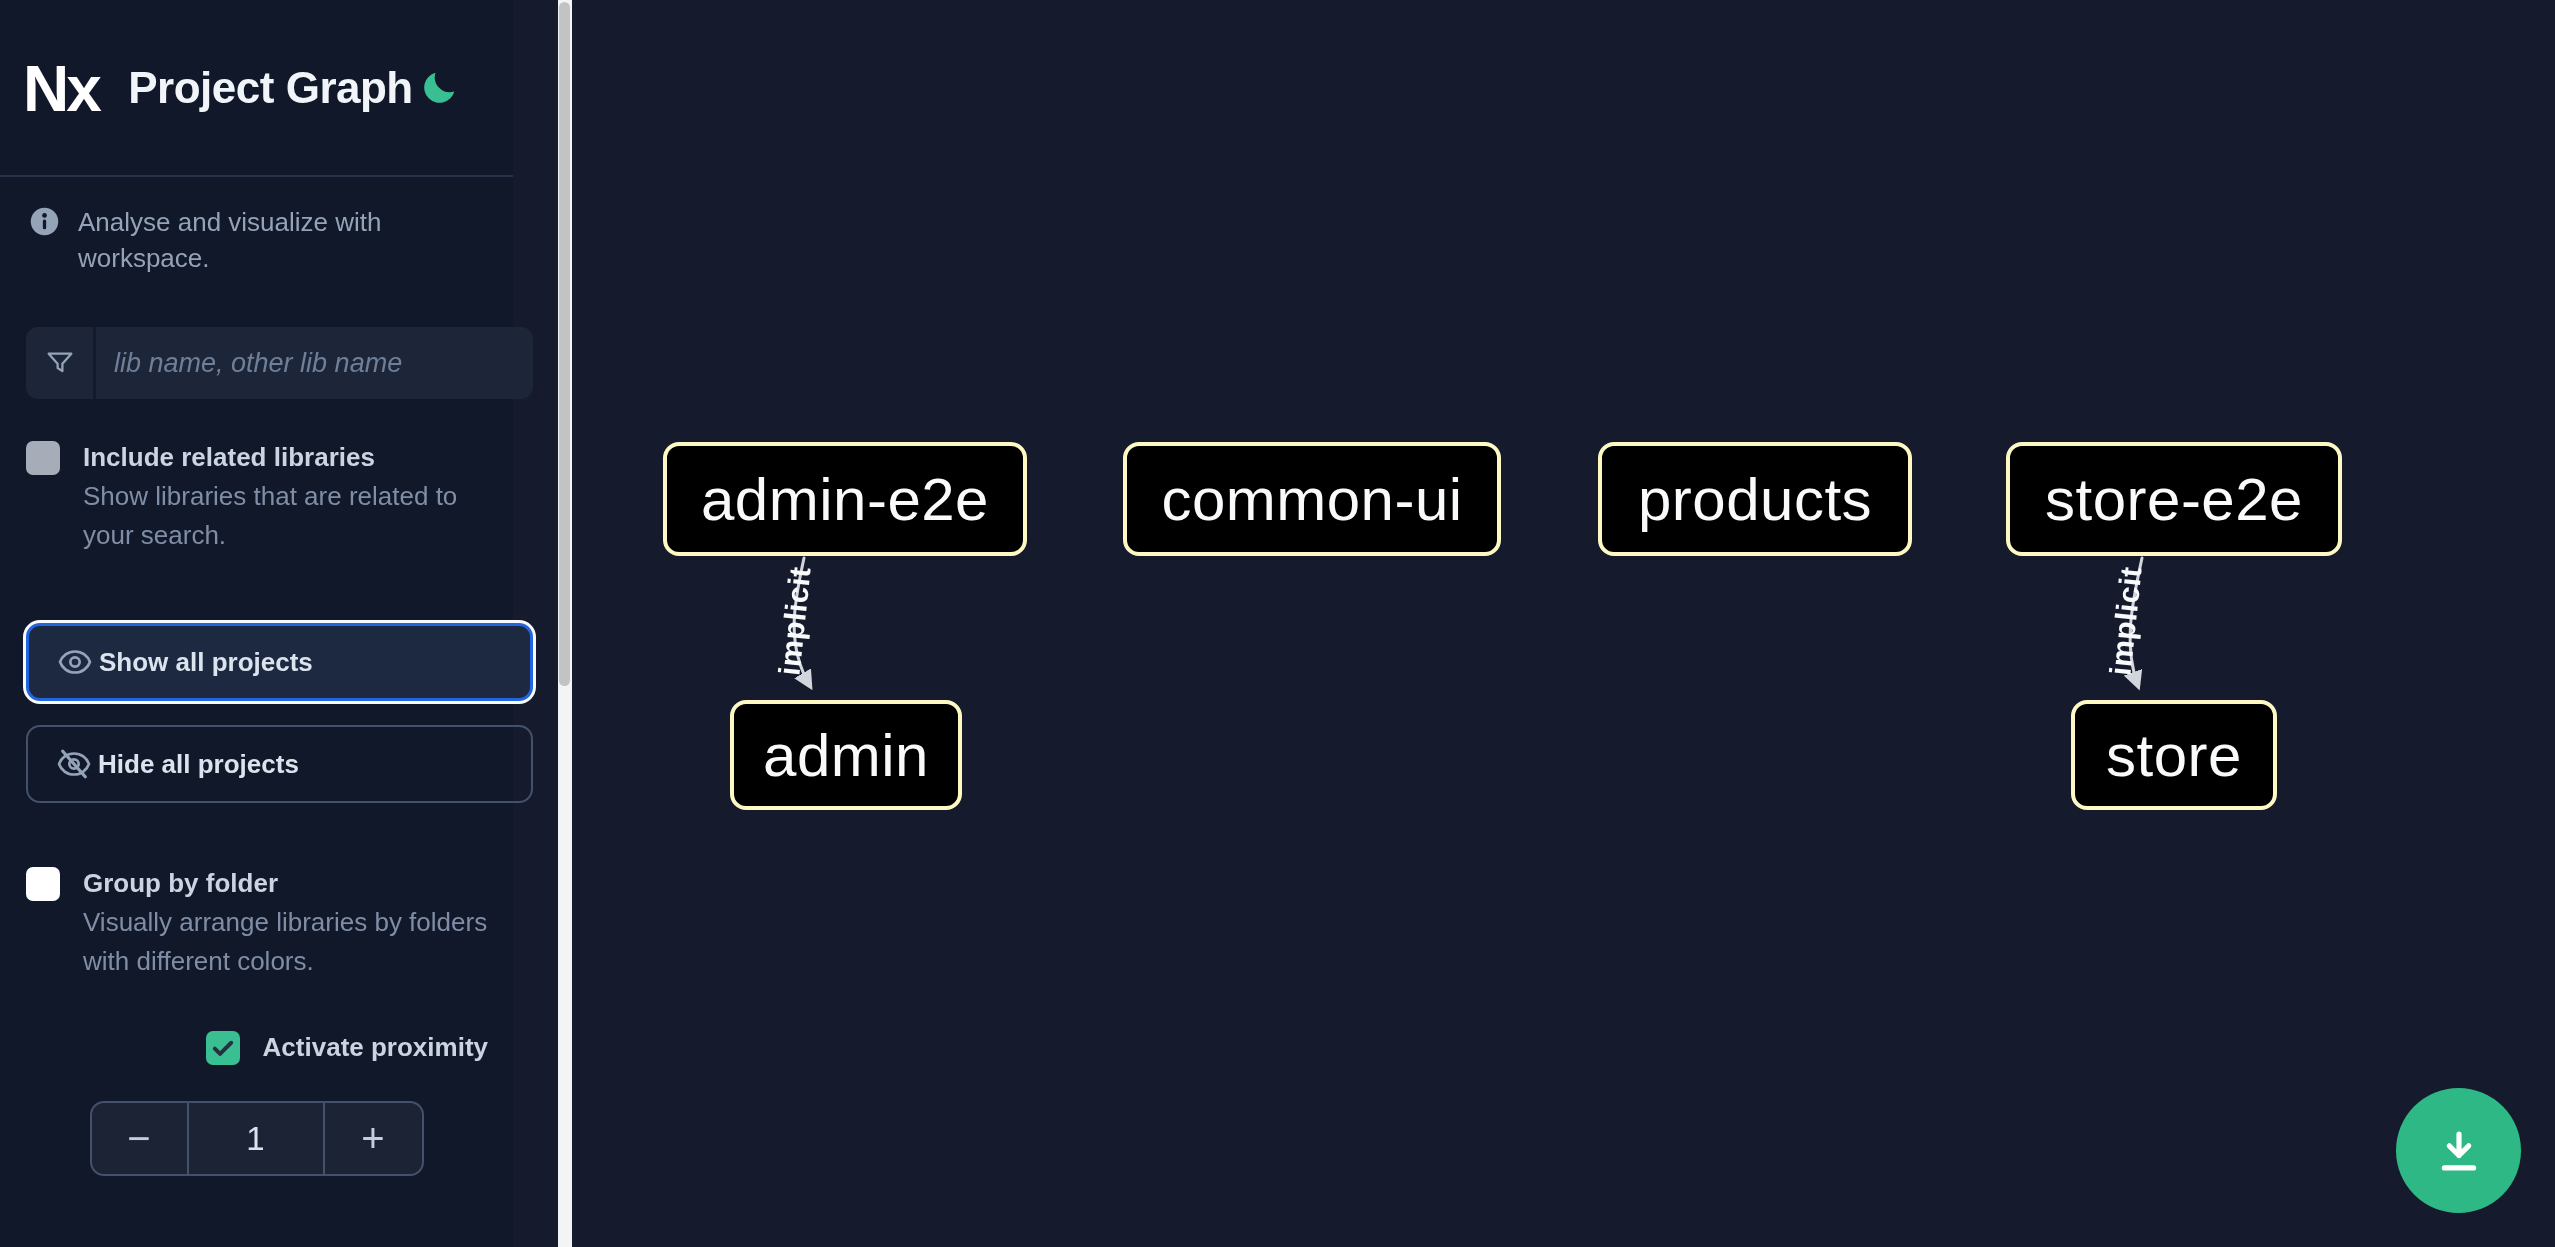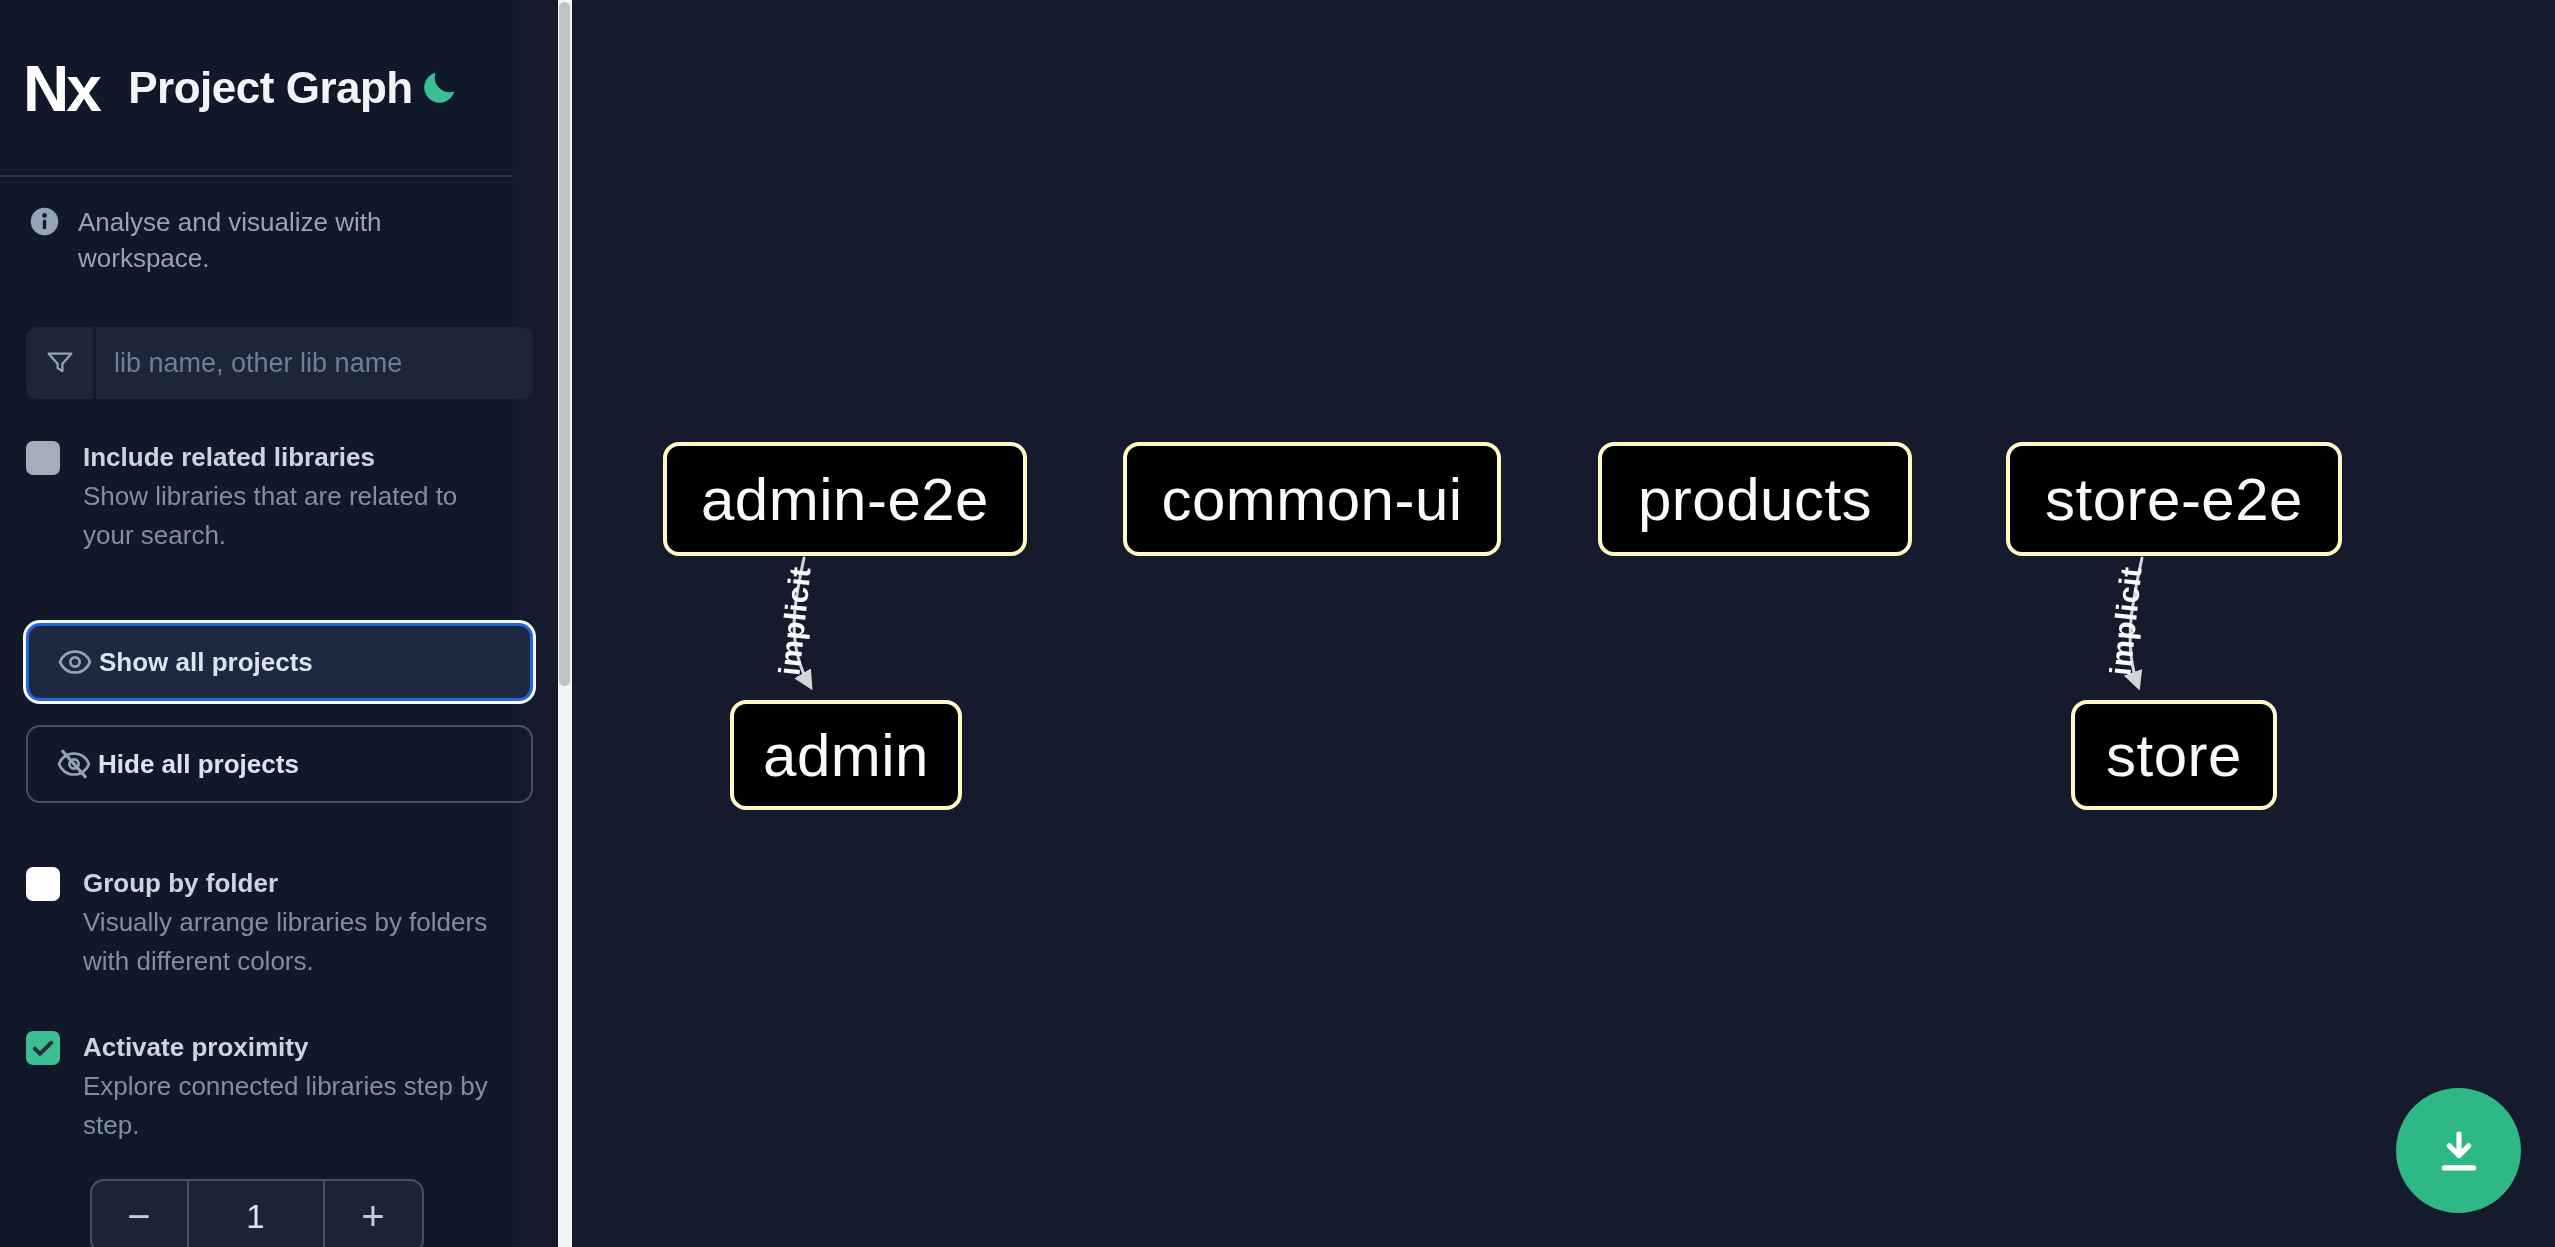--- a/index.html
+++ b/index.html
@@ -12,21 +12,21 @@
   .logo-svg { width:96px; height:64px; flex:0 0 auto; }
   .page-title { flex:1; text-align:center; color:#f1f5f9; font-size:44px; font-weight:700; letter-spacing:-0.5px; }
   .theme-toggle { background:none; border:none; cursor:pointer; width:40px; height:40px; flex:0 0 auto; display:flex; align-items:center; justify-content:center; }
 
   .info-row { display:flex; align-items:flex-start; gap:17px; margin:27px 25px 0 28px; }
   .info-icon { width:33px; height:33px; flex:0 0 auto; margin-top:1px; }
   .info-text { color:#94a3b8; font-size:26px; line-height:36px; }
 
   .search-box { display:flex; align-items:stretch; margin:51px 25px 0 26px; width:507px; height:72px; background:#1d2638; border-radius:12px; overflow:hidden; }
   .search-icon-cell { width:70px; display:flex; align-items:center; justify-content:center; border-right:3px solid #121a2b; flex:0 0 auto; }
-  .search-input { flex:1; background:transparent; border:none; outline:none; color:#3b82f6; font-size:27px; padding:0 18px; font-family:"Liberation Sans","DejaVu Sans",sans-serif; }
+  .search-input { flex:1; background:transparent; border:none; outline:none; color:#3b82f6; font-size:27px; padding:0 18px; font-family:"Liberation Sans","DejaVu Sans",sans-serif;font-style:italic; }
   .search-input::placeholder { color:#6e7f99; }
 
   .toggle-row { display:flex; align-items:flex-start; gap:23px; margin-left:26px; margin-right:25px;justify-content:flex-end; }
   .toggle-row.t0 { margin-top:39px; }
   .toggle-row.t1 { margin-top:61px; }
   .toggle-row.t2 { margin-top:47px; }
   .checkbox { width:34px; height:34px; border-radius:7px; flex:0 0 auto; margin-top:3px; display:flex; align-items:center; justify-content:center; cursor:pointer; }
   .checkbox.muted { background:#a7adb8; }
   .checkbox.white { background:#ffffff; }
   .checkbox .check { display:none; width:28px; height:28px; }
@@ -134,21 +134,20 @@
     </div>
 
     <div class="toggle-row t2">
       <div class="checkbox white checked">
         <svg class="check" viewBox="0 0 24 24">
             <path d="M5 12.5l4.5 4.5L19 7.5" fill="none" stroke="#27303f" stroke-width="3.4" stroke-linecap="round" stroke-linejoin="round"></path>
           </svg>
       </div>
       <div class="toggle-text">
         <div class="toggle-label">Activate proximity</div>
-        <div class="toggle-desc">Explore connected libraries step by step.</div>
       </div>
     </div>
 
     <div class="stepper">
       <button class="step-dec">−</button>
       <div class="step-val">1</div>
       <button class="step-inc">+</button>
     </div>
   </aside>
 

